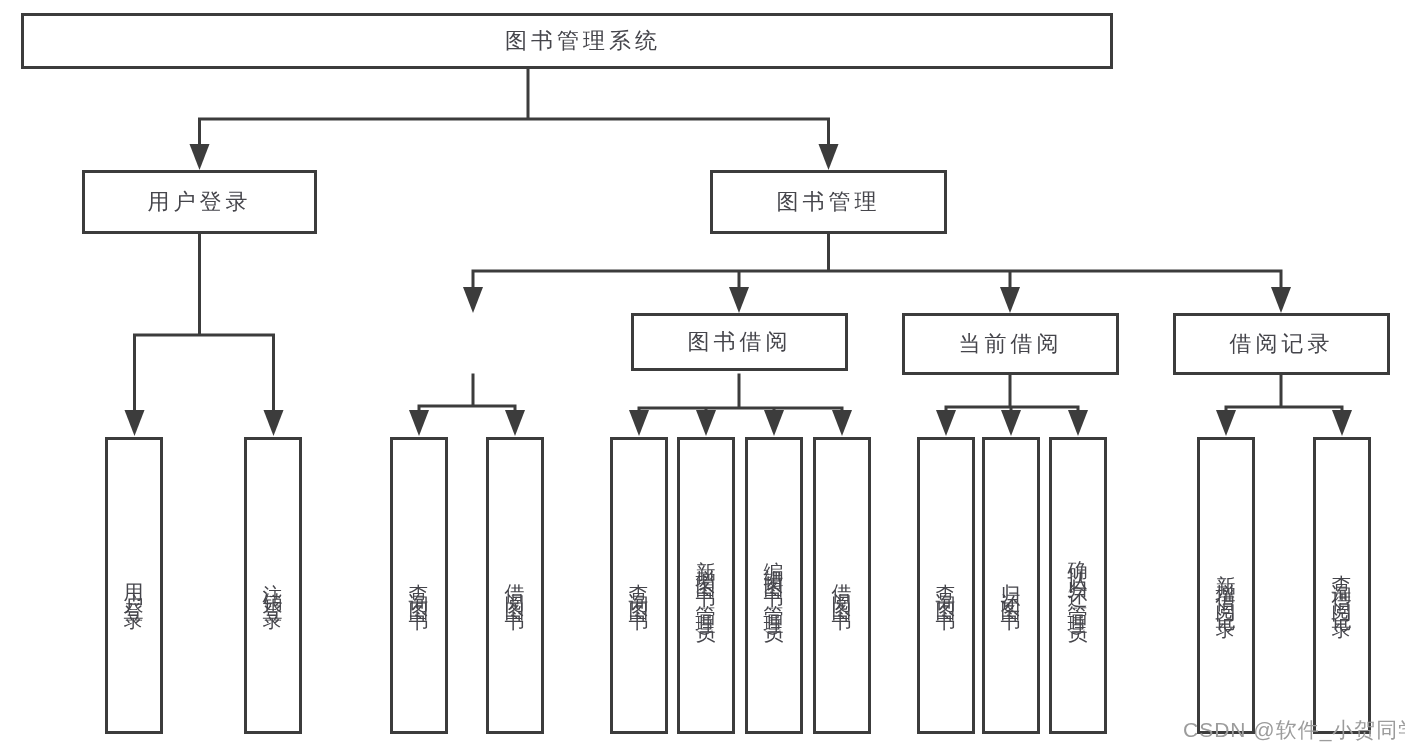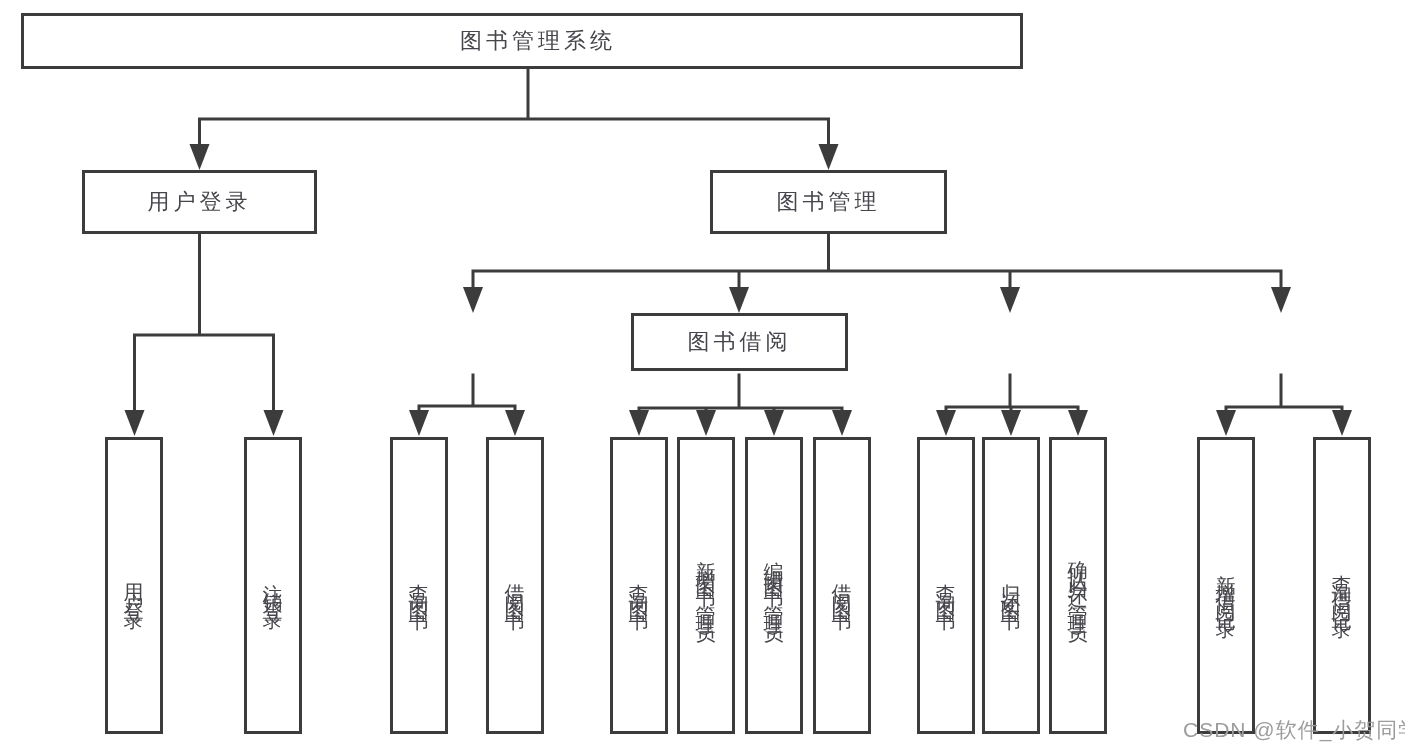--- a/index.html
+++ b/index.html
@@ -76,26 +76,28 @@
       <polygon fill="currentColor" stroke="none" points="1068,410 1088,410 1078,436"></polygon>
     </g>
 
     <g>
       <path d="M1281,375 V407 M1226,407 H1342 M1226,407 V412 M1342,407 V412"></path>
       <polygon fill="currentColor" stroke="none" points="1216,410 1236,410 1226,436"></polygon>
       <polygon fill="currentColor" stroke="none" points="1332,410 1352,410 1342,436"></polygon>
     </g>
   </svg>
 
-  <div class="box hlabel" style="left:21px;top:13px;width:1002px;height:56px;padding-left:32px;">图书管理系统</div>
+  <div class="box hlabel" style="left:21px;top:13px;width:1092px;height:56px;padding-left:32px;">图书管理系统</div>
 
   <div class="box hlabel" style="left:82px;top:170px;width:235px;height:64px;">用户登录</div>
   <div class="box hlabel" style="left:710px;top:170px;width:237px;height:64px;font-family:Liberation Mono, monospace;">图书管理</div>
 
   <div class="box hlabel" style="left:631px;top:313px;width:217px;height:58px;">图书借阅</div>
+  <div class="box hlabel" style="left:902px;top:313px;width:217px;height:62px;">当前借阅</div>
+  <div class="box hlabel" style="left:1173px;top:313px;width:217px;height:62px;">借阅记录</div>
 
   <div class="box leaf" style="left:105px;">
     <span class="vtext">用户登录</span>
   </div>
   <div class="box leaf" style="left:244px;">
     <span class="vtext">注销登录</span>
   </div>
 
   <div class="box leaf" style="left:390px;">
     <span class="vtext">查询图书</span>

